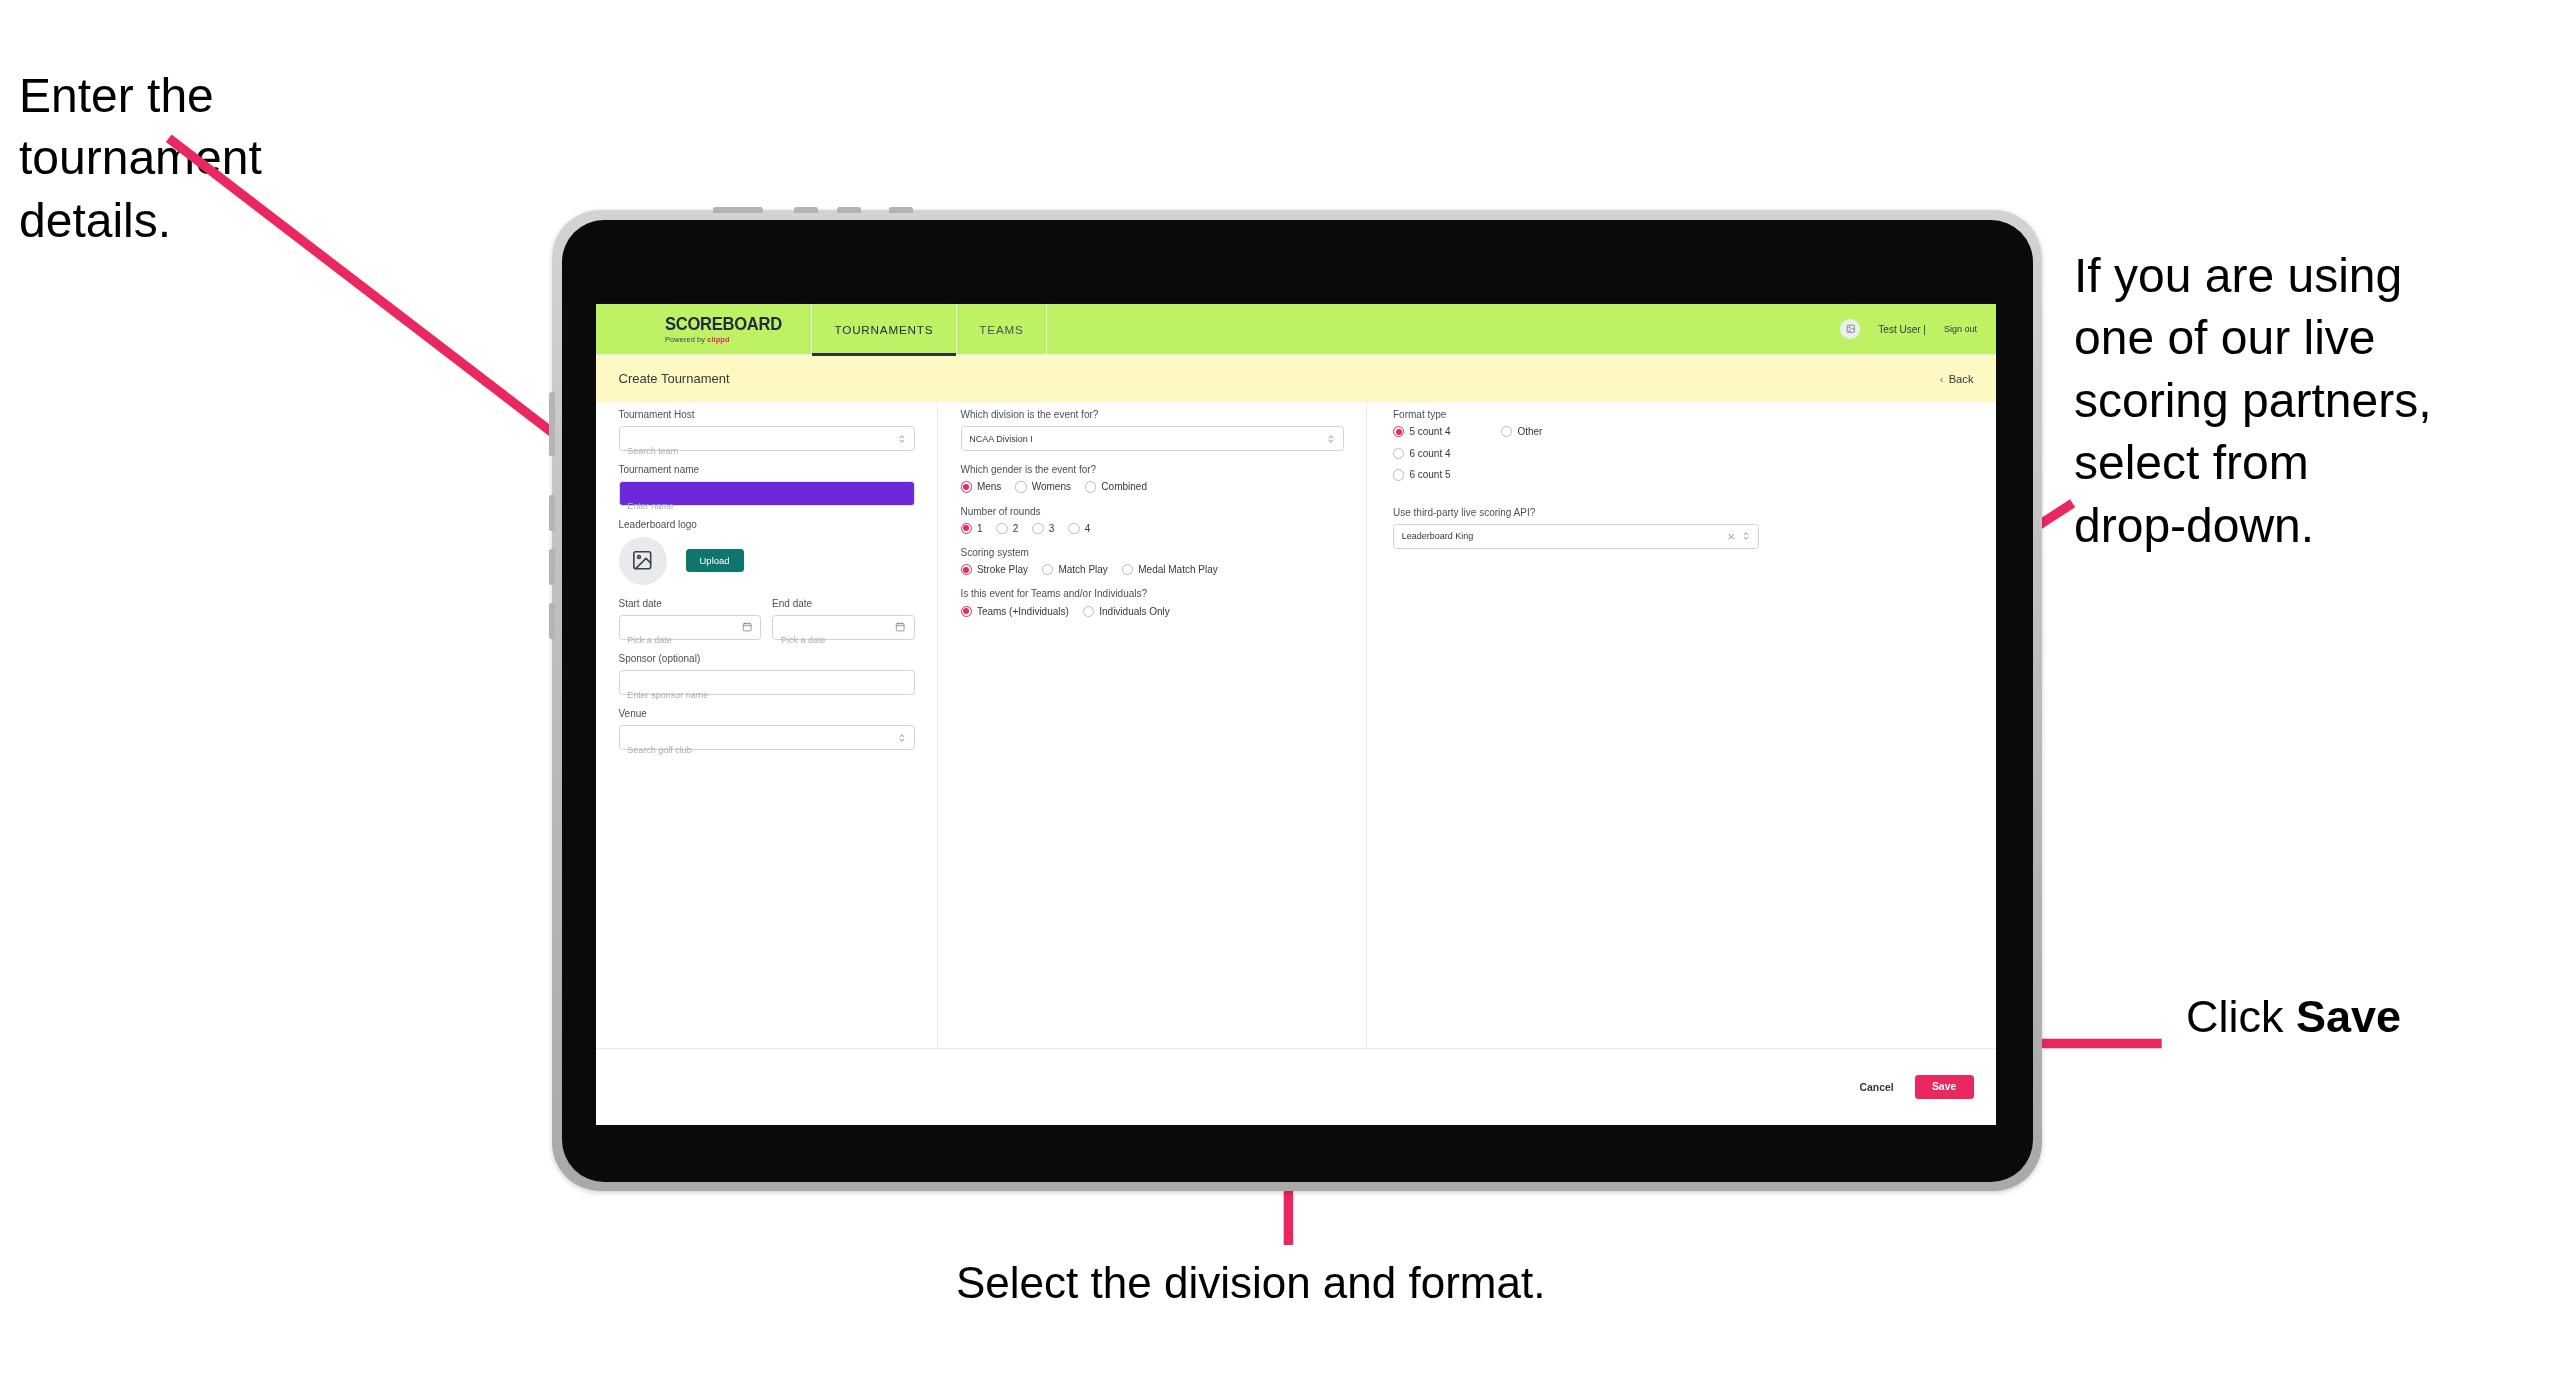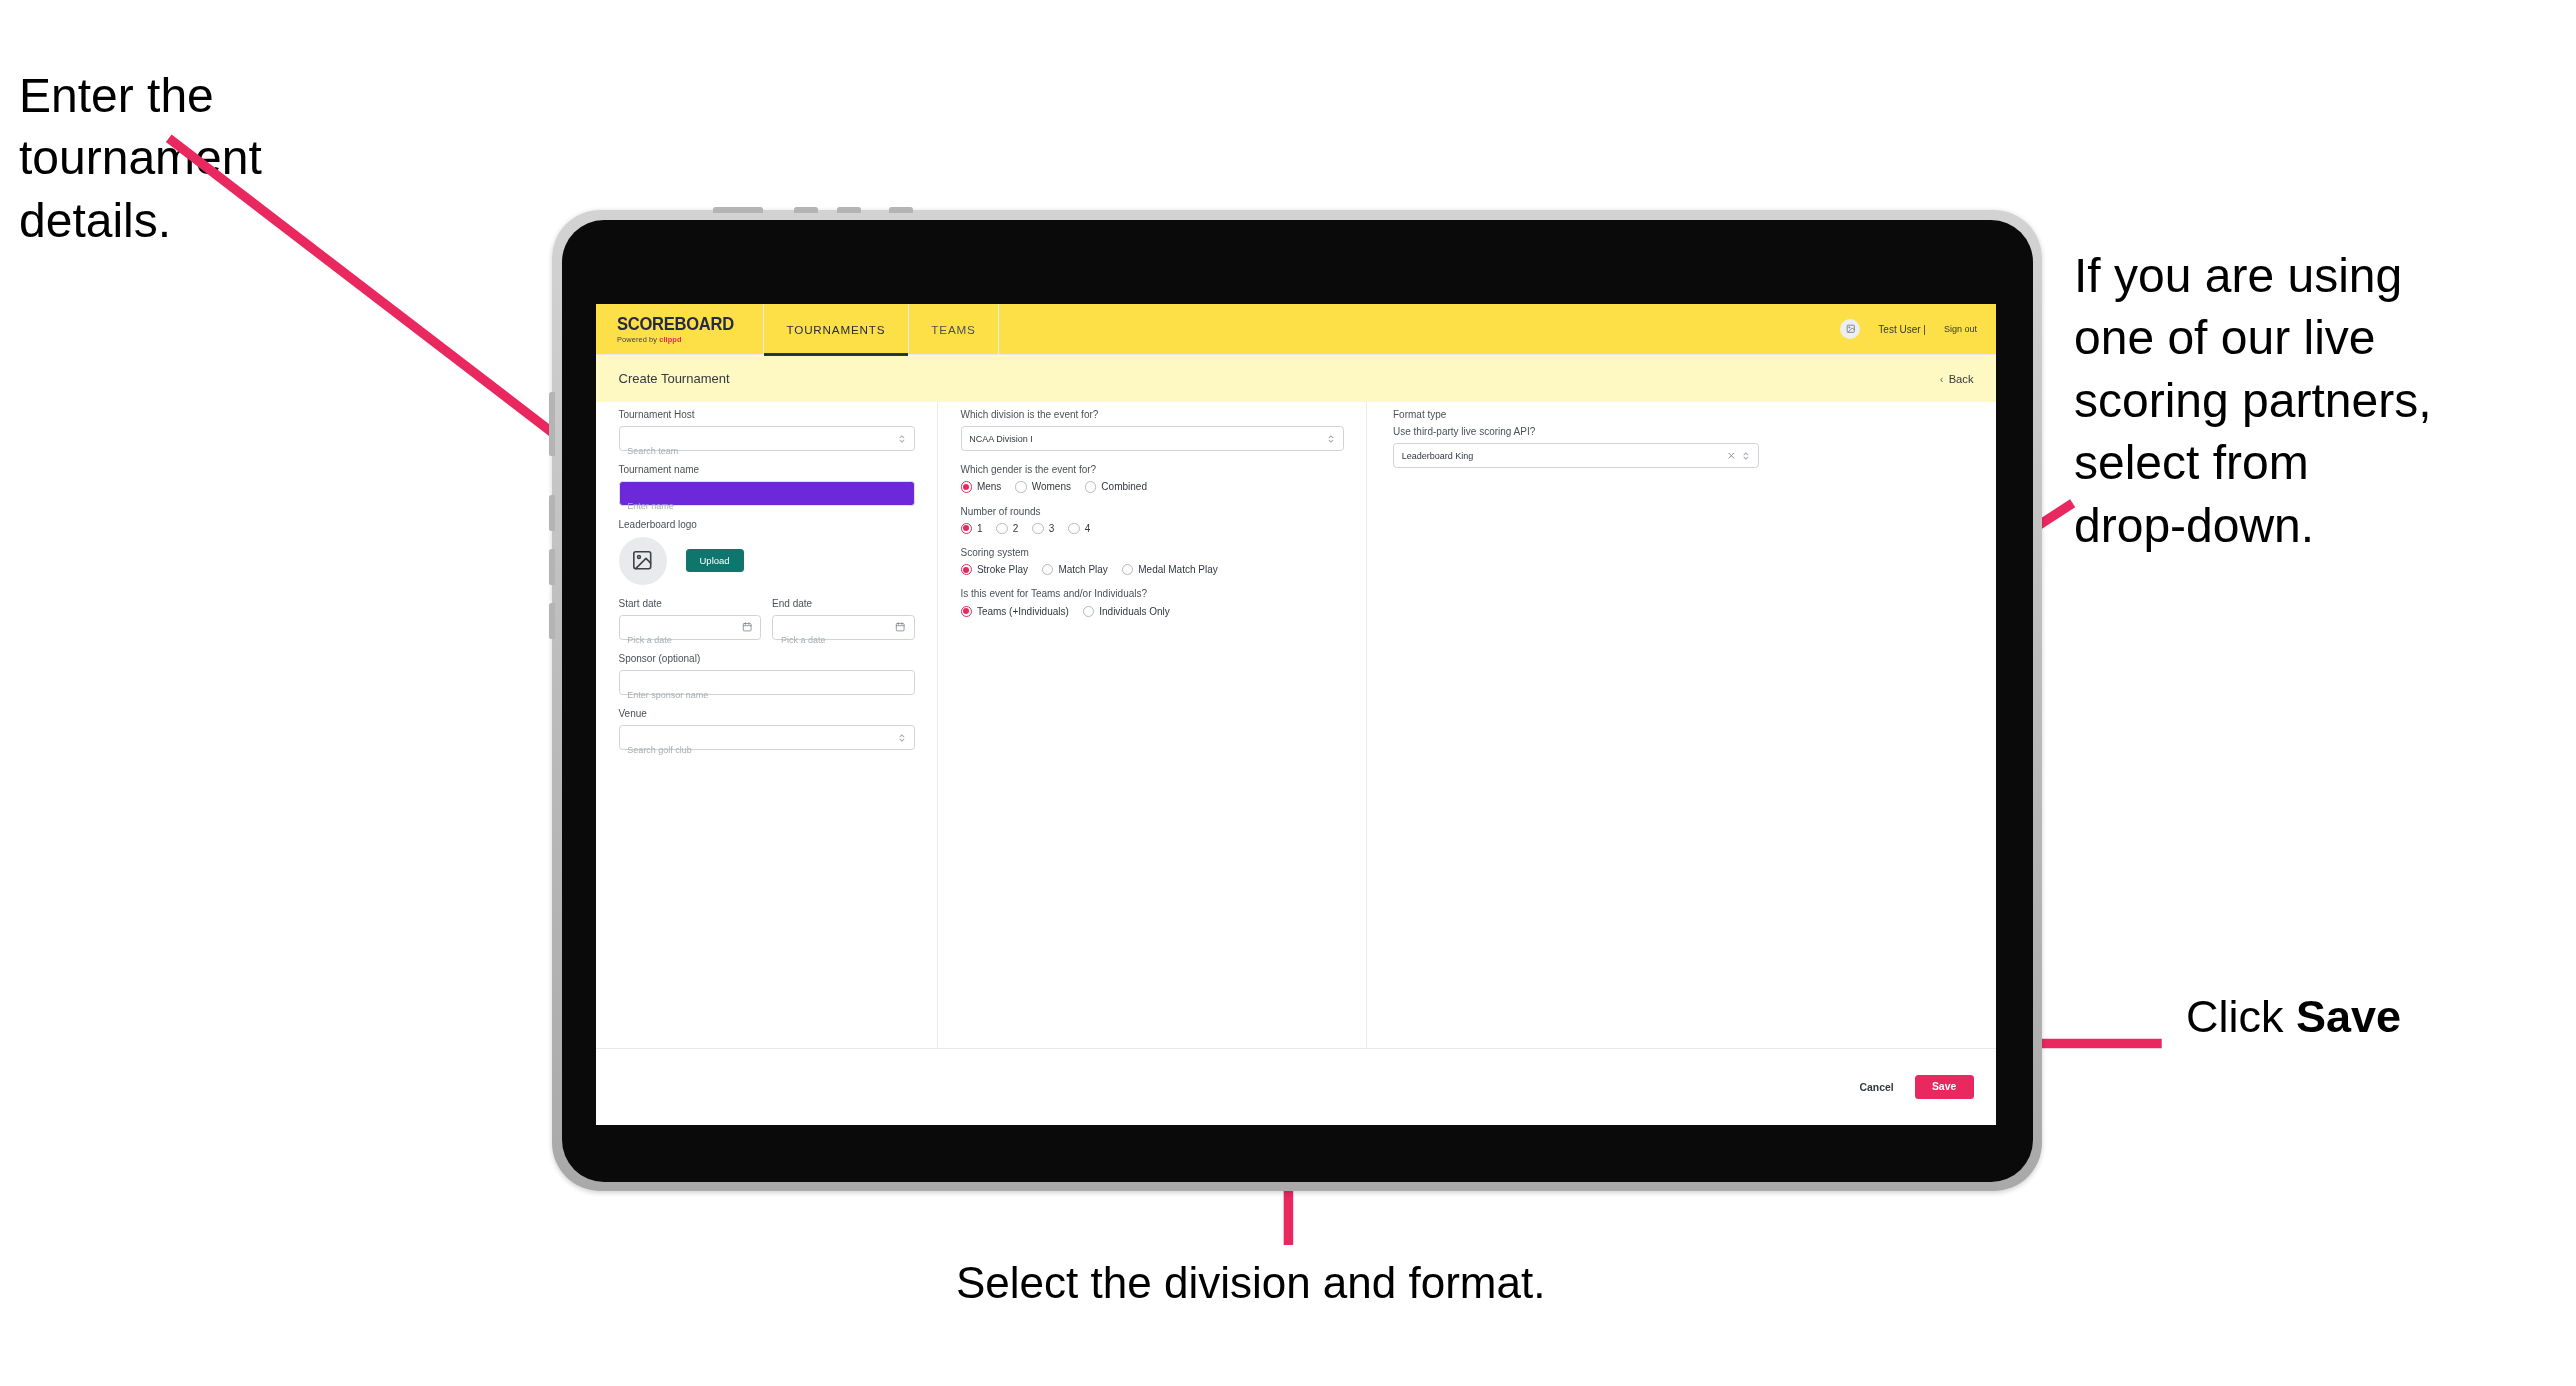--- a/index.html
+++ b/index.html
@@ -66,24 +66,25 @@
     background: #ffffff;
     font-family: "Liberation Sans", sans-serif;
     color: #32383e;
     overflow: hidden;
   }
 
   
   #topbar {
     position: relative;
     height: 50px;
-    background: #fde047;
+    background: #bef264;
     border-bottom: 1.7px solid #e6e8eb;
     display: flex;
     align-items: stretch;
+    padding-left: 48px;
   }
   #logo-block {
     display: flex; flex-direction: column; justify-content: center;
     padding: 0 19px 0 21px;
     border-right: 0.9px solid #ececec;
   }
   #logo-word {
     font-family: "Liberation Sans Narrow","Liberation Sans", sans-serif;
     font-weight: 700;
     font-size: 18px;
@@ -531,20 +532,40 @@
           <span class="radio"></span>
           <span class="radio-label">Individuals Only</span>
         </div>
       </div>
 
     </div>
 
     <div class="col" id="col-right">
 
       <div class="field-label">Format type</div>
+      <div id="format-grid">
+        <div class="radio-item">
+          <span class="radio on"></span>
+          <span class="radio-label">5 count 4</span>
+        </div>
+        <div class="radio-item">
+          <span class="radio"></span>
+          <span class="radio-label">Other</span>
+        </div>
+        <div class="radio-item">
+          <span class="radio"></span>
+          <span class="radio-label">6 count 4</span>
+        </div>
+        <div></div>
+        <div class="radio-item">
+          <span class="radio"></span>
+          <span class="radio-label">6 count 5</span>
+        </div>
+        <div></div>
+      </div>
 
       <div class="field-group">
         <div class="field-label">Use third-party live scoring API?</div>
         <div class="tf select">
           <span class="val">Leaderboard King</span>
           <span class="adorn">
             <svg class="clear-ic" width="8.6" height="8.6" viewBox="0 0 14 14" fill="none" stroke="#7b8288" stroke-width="1.4" stroke-linecap="round">
               <path d="M3 3l8 8M11 3l-8 8"></path>
             </svg>
             <svg class="stepper-ic" width="7.8" height="11.2" viewBox="0 0 10 14" fill="none" stroke="#a8aeb4" stroke-width="1.3" stroke-linecap="round" stroke-linejoin="round">

